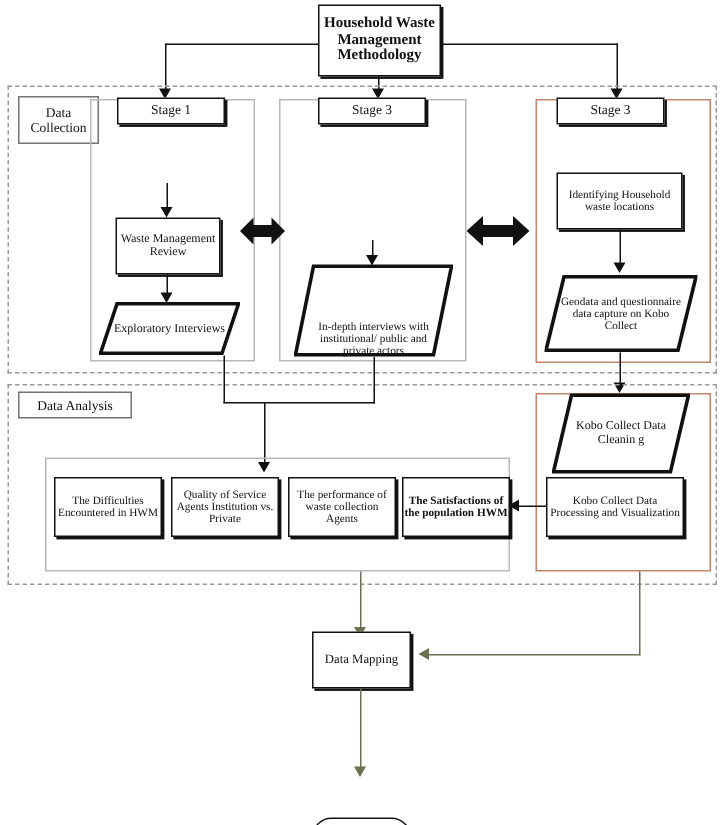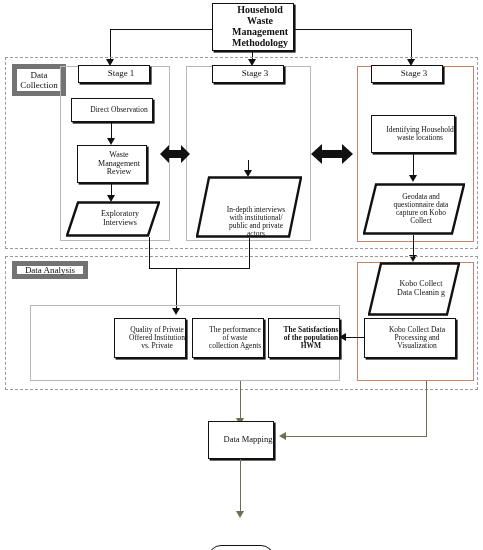--- a/index.html
+++ b/index.html
@@ -4,33 +4,33 @@
 <style>
   html,body{margin:0;padding:0;background:#ffffff;}
   body{width:483px;height:550px;position:relative;
        font-family:"Liberation Serif","DejaVu Serif",serif;
        color:#111;overflow:hidden;}
   #stage{position:absolute;left:0;top:0;width:483px;height:550px;}
 
   
   .node{position:absolute;box-sizing:border-box;background:#fff;
         display:flex;align-items:center;justify-content:center;
-        text-align:center;line-height:1.08;padding-left:14px;}
+        text-align:center;line-height:1.08;}
   .rect{border:1.6px solid #111;box-shadow:1.6px 1.6px 0 #111;}
   .para{border:0;background:transparent;}
   .para .pshape{position:absolute;left:0;top:0;width:100%;height:100%;}
   .para .ptext{position:relative;z-index:2;padding:0 10px;}
   .term{border:1.7px solid #111;border-radius:40px;box-shadow:1.6px 1.6px 0 #111;
         font-weight:bold;letter-spacing:.4px;}
 
   
   .dashbox{position:absolute;box-sizing:border-box;border:1.3px dashed #9a9a9a;background:transparent;}
   .greybox{position:absolute;box-sizing:border-box;border:1px solid #b8b8b8;background:transparent;}
   .redbox{position:absolute;box-sizing:border-box;border:1.4px solid #c4846a;background:transparent;}
-  .tag{position:absolute;box-sizing:border-box;border:5px solid #737373;background:#fff;
+  .tag{position:absolute;box-sizing:border-box;border:1px solid #737373;background:#fff;
        display:flex;align-items:center;justify-content:center;text-align:center;line-height:1.12;}
 
   
   .ln{position:absolute;background:#111;}
   .lnv{width:1.4px;}
   .lnh{height:1.4px;}
   .ln-olive{background:#6b7050;}
   .arrow-d{position:absolute;width:0;height:0;
            border-left:4.5px solid transparent;border-right:4.5px solid transparent;
            border-top:7px solid #111;}
@@ -79,23 +79,20 @@
   <div class="node rect" style="left:78px;top:65px;width:72px;height:18px;">
     <span class="t9">Stage 1</span>
   </div>
   <div class="node rect" style="left:212px;top:65px;width:72px;height:18px;">
     <span class="t9">Stage 3</span>
   </div>
   <div class="node rect" style="left:371px;top:65px;width:72px;height:18px;">
     <span class="t9">Stage 3</span>
   </div>
 
-  <div class="node rect" style="left:71px;top:98px;width:82px;height:24px;">
-    <span class="t75">Direct Observation</span>
-  </div>
   <div class="ln lnv" style="left:111px;top:122px;height:18px;"></div>
   <div class="arrow-d" style="left:107px;top:138px;"></div>
 
   <div class="node rect" style="left:77px;top:145px;width:70px;height:38px;">
     <span class="t8">Waste Management Review</span>
   </div>
   <div class="ln lnv" style="left:111px;top:183px;height:14px;"></div>
   <div class="arrow-d" style="left:107px;top:195px;"></div>
 
   <div class="node para" style="left:66px;top:201px;width:94px;height:36px;">
@@ -149,22 +146,25 @@
   <div class="arrow-d" style="left:409px;top:255px;"></div>
 
   <div class="dashbox" style="left:5px;top:256px;width:473px;height:134px;"></div>
   <div class="tag t9" style="left:12px;top:261px;width:76px;height:18px;">
     <span>Data Analysis</span>
   </div>
 
   <div class="greybox" style="left:30px;top:305px;width:310px;height:76px;"></div>
   <div class="redbox" style="left:357px;top:262px;width:117px;height:119px;"></div>
 
+  <div class="node rect" style="left:36px;top:318px;width:72px;height:40px;">
+    <span class="t75">The Difficulties Encountered in HWM</span>
+  </div>
   <div class="node rect" style="left:114px;top:318px;width:72px;height:40px;">
-    <span class="t75">Quality of Private Offered Institution vs. Private</span>
+    <span class="t75">Quality of Service Agents Institution vs. Private</span>
   </div>
   <div class="node rect" style="left:192px;top:318px;width:72px;height:40px;">
     <span class="t75">The performance of waste collection Agents</span>
   </div>
   <div class="node rect" style="left:268px;top:318px;width:72px;height:40px;font-weight:bold;">
     <span class="t75">The Satisfactions of the population HWM</span>
   </div>
 
   <div class="node para" style="left:368px;top:262px;width:92px;height:54px;justify-content:center;">
     <svg class="pshape" viewBox="0 0 92 54" preserveAspectRatio="none">

